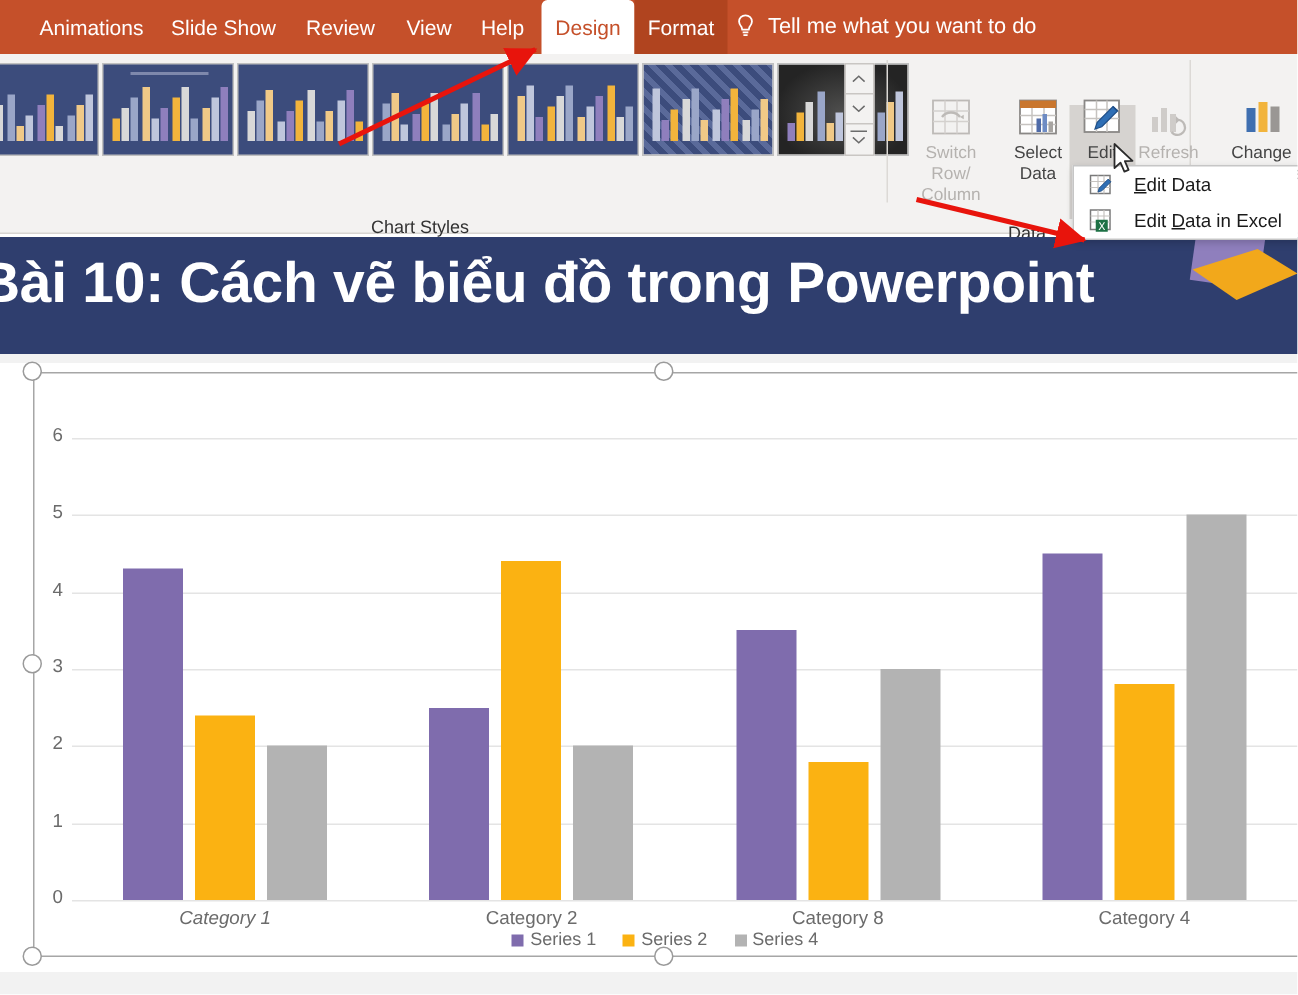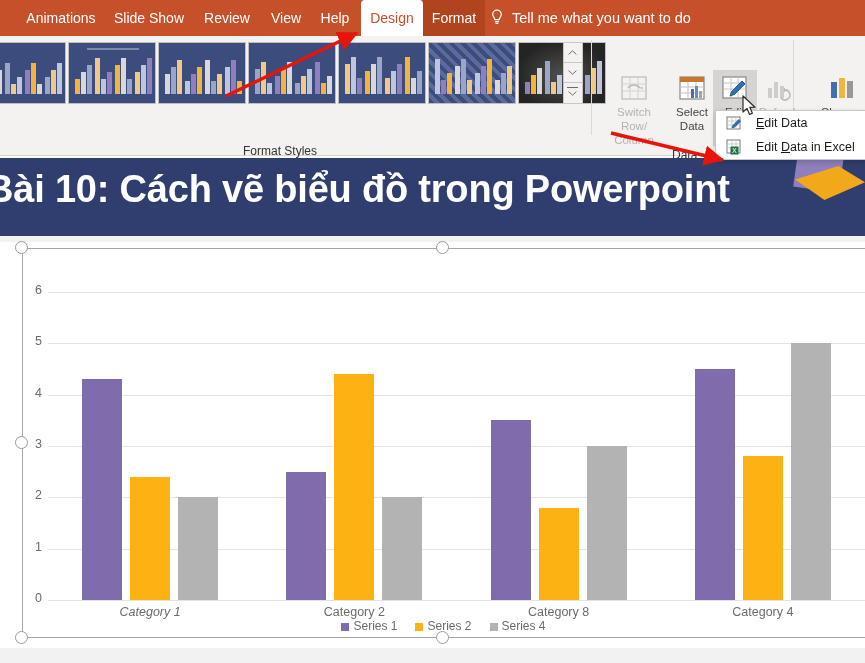--- a/index.html
+++ b/index.html
@@ -27,21 +27,21 @@
   .thumb.hatch{background:#3C4C7C;}
   .thumb.dark{background:radial-gradient(ellipse at 50% 55%,#50504f 0%,#242424 75%);}
   #gallery-scroll{position:absolute;left:563px;top:6px;width:20px;height:62px;background:#F3F2F1;
                   border:1px solid #C9C6C3;box-sizing:border-box;}
   .gs-btn{position:absolute;left:0;width:18px;height:20px;box-sizing:border-box;border-bottom:1px solid #C9C6C3;}
   .chev{position:absolute;left:4px;top:7px;width:9px;height:5px;}
   #chart-styles-label{position:absolute;left:0;top:108px;width:560px;text-align:center;
                       font-size:12px;color:#333;}
   .ribgroup-sep{position:absolute;top:4px;width:1px;height:95px;background:#DCD9D6;}
   
-  .cmd{position:absolute;top:38px;width:58px;text-align:center;font-size:11.5px;color:#444;line-height:14px;}
+  .cmd{position:absolute;top:28px;width:58px;text-align:center;font-size:11.5px;color:#444;line-height:14px;}
   .cmd.dis{color:#B5B2AF;}
   .cmd .ci{display:block;margin:0 auto 3px auto;}
   .cmd .clbl{display:block;}
   #edit-data-btn{position:absolute;left:713px;top:34px;width:44px;height:76px;background:#D6D3D0;}
   #group-data-label{position:absolute;left:672px;top:112px;font-size:12px;color:#333;}
   #group-data-label2{position:absolute;left:688px;top:126px;font-size:12px;color:#333;}
   
   #edit-data-menu{position:absolute;left:715px;top:110px;width:150px;height:48px;background:#ffffff;
                   border:1px solid #C6C6C6;box-shadow:0 2px 5px rgba(0,0,0,.18);z-index:40;}
   .menu-item{position:absolute;left:0;width:172px;height:24px;line-height:24px;font-size:12.5px;color:#1a1a1a;padding-left:40px;}
@@ -219,21 +219,21 @@
         </svg>
     </div>
     <div class="gs-btn" style="top:40px;border-bottom:none">
       <div style="position:absolute;left:3px;top:4px;width:11px;height:1px;background:#6b6b6b"></div>
       <svg class="chev" style="top:8px" viewBox="0 0 9 5">
         <path d="M.6.6 4.5 4.2 8.4.6" fill="none" stroke="#6b6b6b" stroke-width="1"></path>
         </svg>
     </div>
   </div>
 
-  <div id="chart-styles-label">Format Styles</div>
+  <div id="chart-styles-label">Chart Styles</div>
 
   <div class="ribgroup-sep" style="left:591px"></div>
   <div class="ribgroup-sep" style="left:793px"></div>
 
   <div id="edit-data-btn"></div>
 
   <div class="cmd dis" style="left:605px">
     <svg class="ci" width="30" height="28" viewBox="0 0 30 28">
       <rect x="3" y="3" width="24" height="22" fill="none" stroke="#BDBAB7" stroke-width="1.2"></rect>
       <path d="M3 10h24M3 17h24M11 3v22M19 3v22" stroke="#D4D1CE" stroke-width="1"></path>

